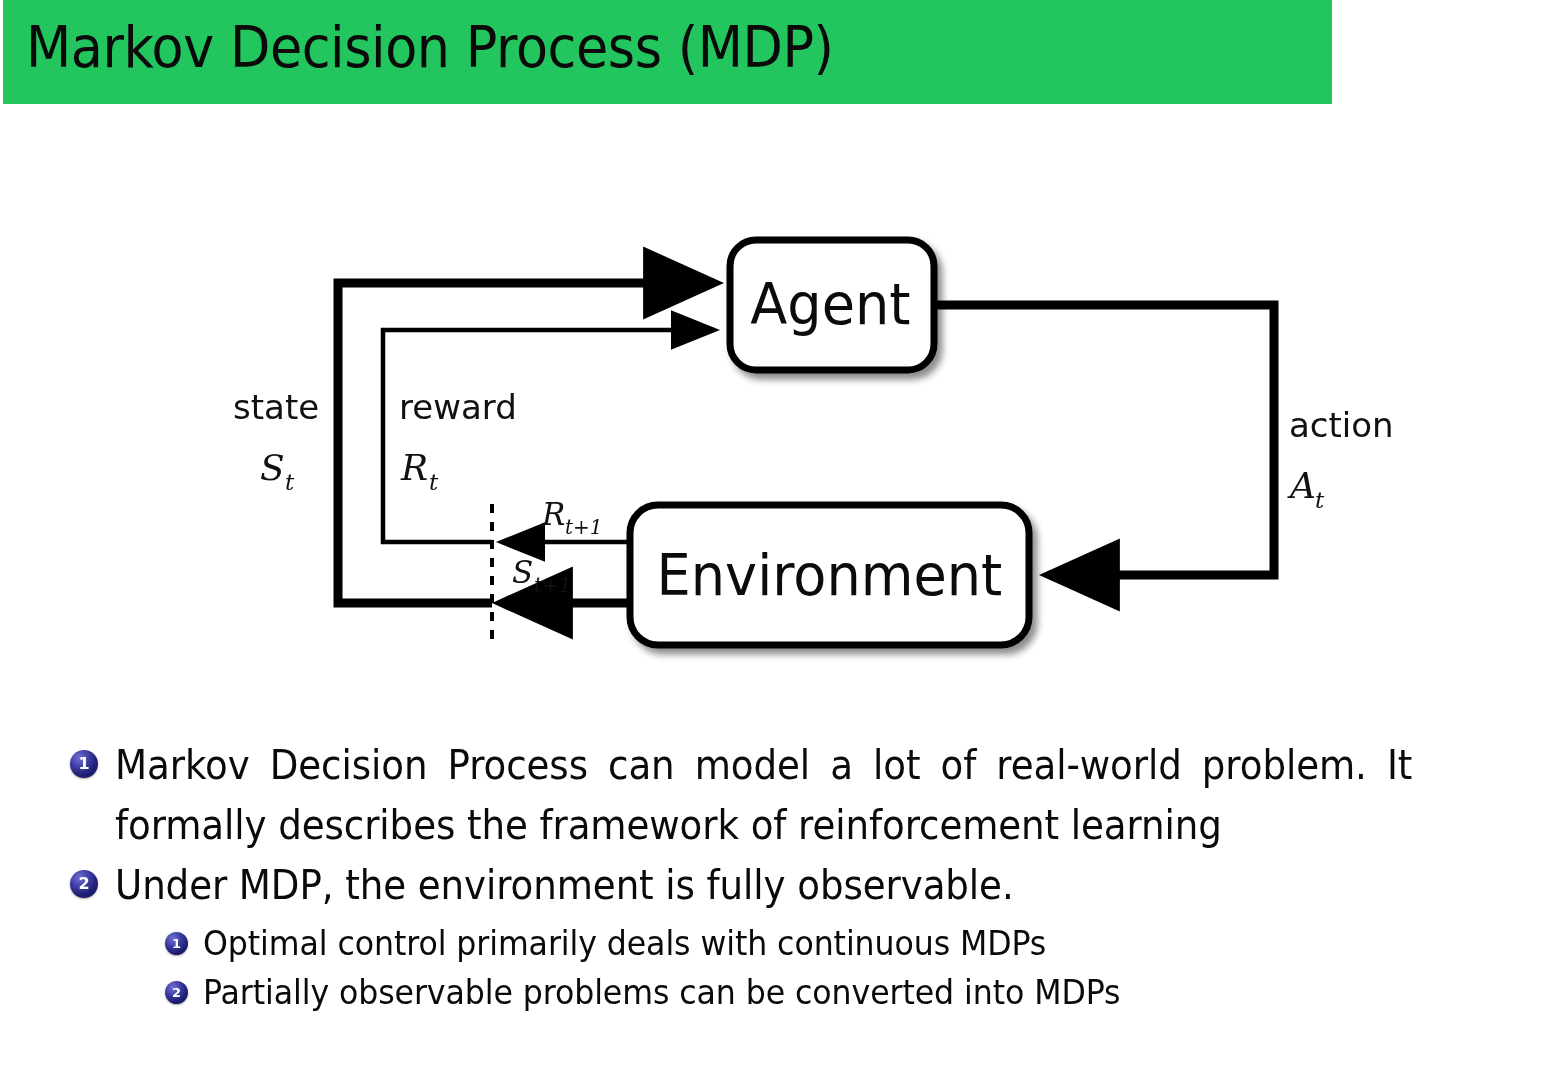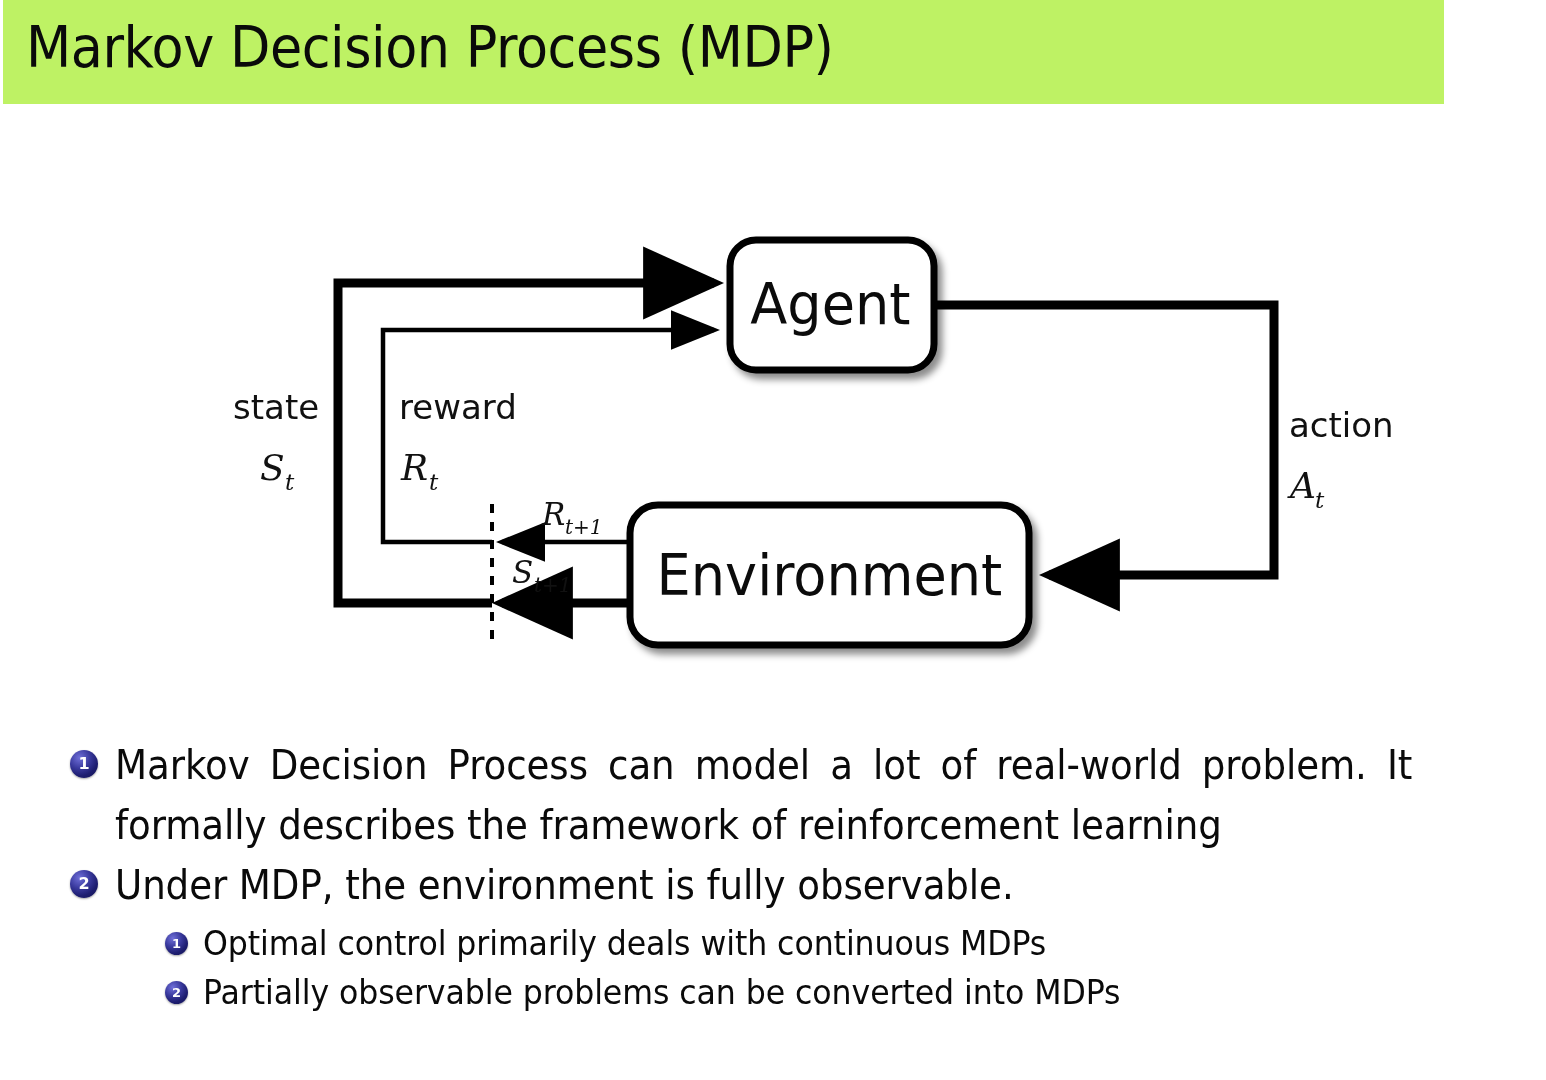--- a/index.html
+++ b/index.html
@@ -13,23 +13,23 @@
     position: relative;
     overflow: hidden;
     font-family: "DejaVu Sans", sans-serif;
     -webkit-font-smoothing: antialiased;
   }
 
   
   #slide-header {
     position: absolute;
     left: 0; top: 0;
-    width: 1444px;
+    width: 1332px;
     height: 104px;
-    background: #bef264;
+    background: #22c55e;
     box-sizing: border-box;
   }
   #slide-header::after {
     content: "";
     position: absolute;
     left: 0; top: 0;
     width: 3px; height: 104px;
     background: #ffffff;
   }
   #page-title {

